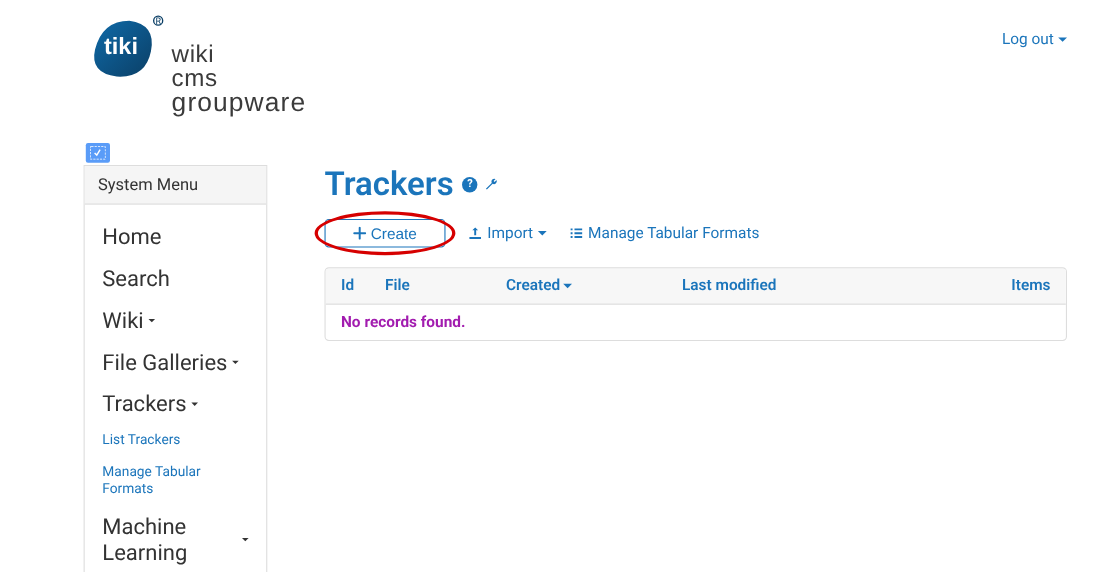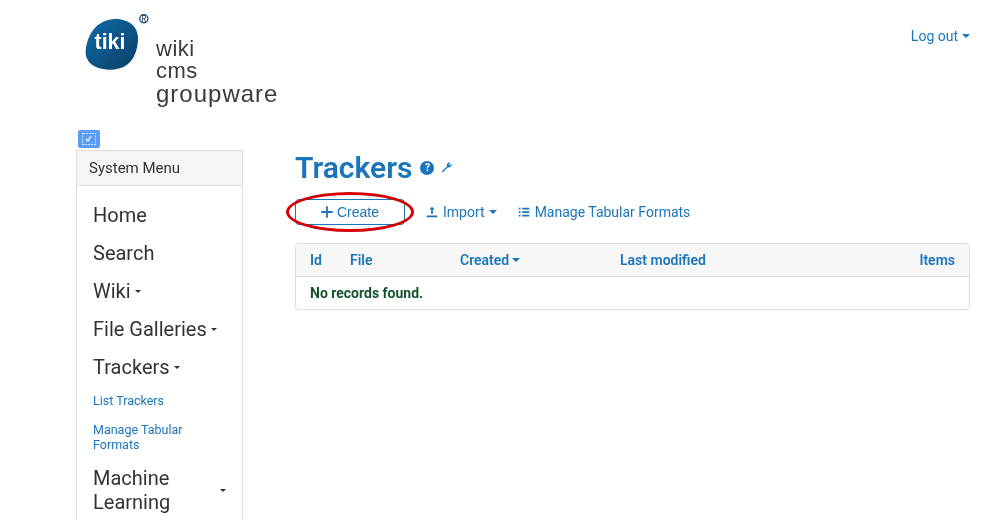--- a/index.html
+++ b/index.html
@@ -178,21 +178,21 @@
     }
     .th-id { width: 40px; }
     .th-name { width: 110px; }
     .th-created { width: 160px; display: inline-flex; align-items: center; gap: 3px;}
     .th-lastmod { flex: 1; }
     .th-items { width: 60px; text-align: right; }
     .table-row {
       padding: 8px 14px;
       font-size: 14px;
     }
-    .no-records { font-weight: 700; color: #14532d; }
+    .no-records { font-weight: 700; color: #a21caf; }
 
     svg { display: inline-block; vertical-align: middle; }
   </style>
 </head>
 <body>
 
 <div class="top-bar">
   <a href="#" class="logout-link">
     <span>Log out</span>
     <span class="caret-down"></span>

